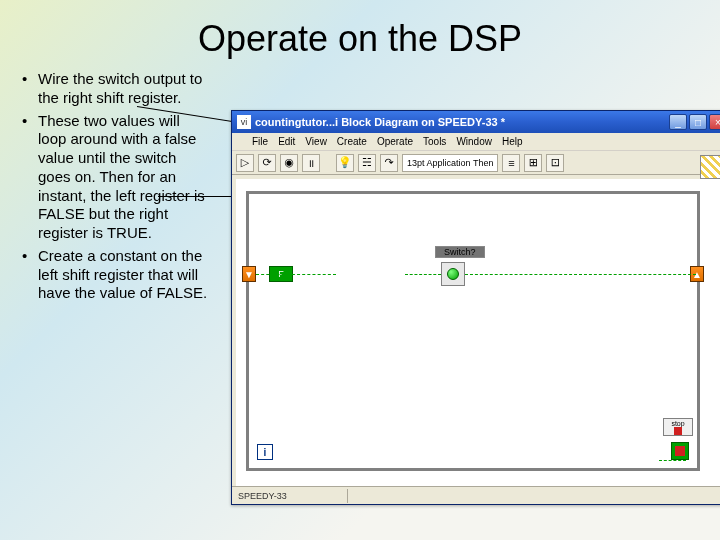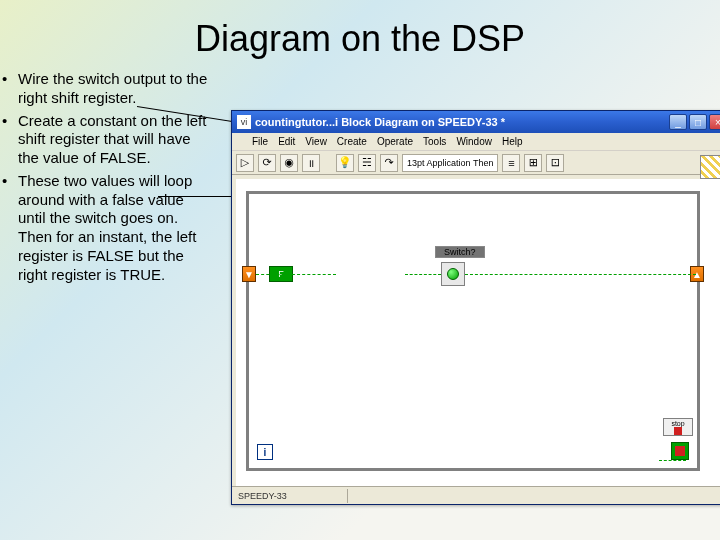--- a/index.html
+++ b/index.html
@@ -15,21 +15,21 @@
     text-align: center;
     font-size: 36px;
     font-weight: normal;
     color: #000;
     padding: 18px 0 10px 0;
     font-family: Arial, sans-serif;
   }
   .content { display: flex; }
   .bullets {
     width: 210px;
-    padding-left: 0;
+    padding-left: 20px;
     font-size: 15px;
     line-height: 1.25;
     color: #000;
   }
   .bullets ul { list-style: none; }
   .bullets li {
     position: relative;
     padding-left: 18px;
     margin-bottom: 4px;
   }
@@ -258,28 +258,28 @@
     position: absolute;
     right: 6px; top: 44px;
     width: 24px; height: 24px;
     border: 1px solid #888;
     background: repeating-linear-gradient(45deg,#fff,#fff 3px,#f0d050 3px,#f0d050 6px);
   }
 </style>
 </head>
 <body>
 
-<h1 class="title">Diagram on the DSP</h1>
+<h1 class="title">Operate on the DSP</h1>
 
 <div class="content">
   <div class="bullets">
     <ul>
       <li>Wire the switch output to the right shift register.</li>
+      <li>These two values will loop around with a false value until the switch goes on.  Then for an instant, the left register is FALSE but the right register is TRUE.</li>
       <li>Create a constant on the left shift register that will have the value of FALSE.</li>
-      <li>These two values will loop around with a false value until the switch goes on.  Then for an instant, the left register is FALSE but the right register is TRUE.</li>
     </ul>
   </div>
 </div>
 
 <div class="leader" style="left:137px; top:106px; width:530px; transform:rotate(9deg);"></div>
 <div class="leader" style="left:158px; top:196px; width:80px; transform:rotate(0deg);"></div>
 
 <div class="app-window">
   <div class="titlebar">
     <span class="titlebar-icon">vi</span>

